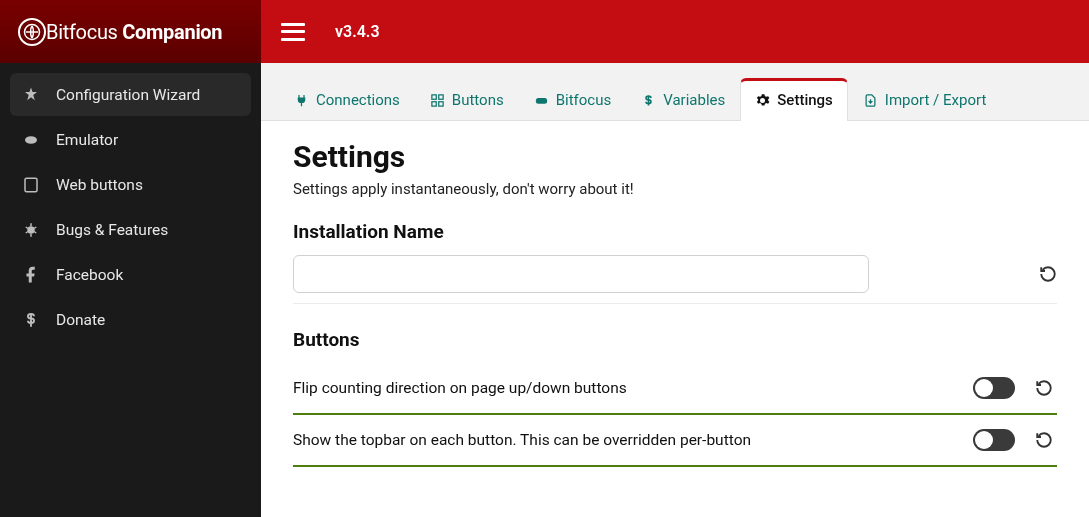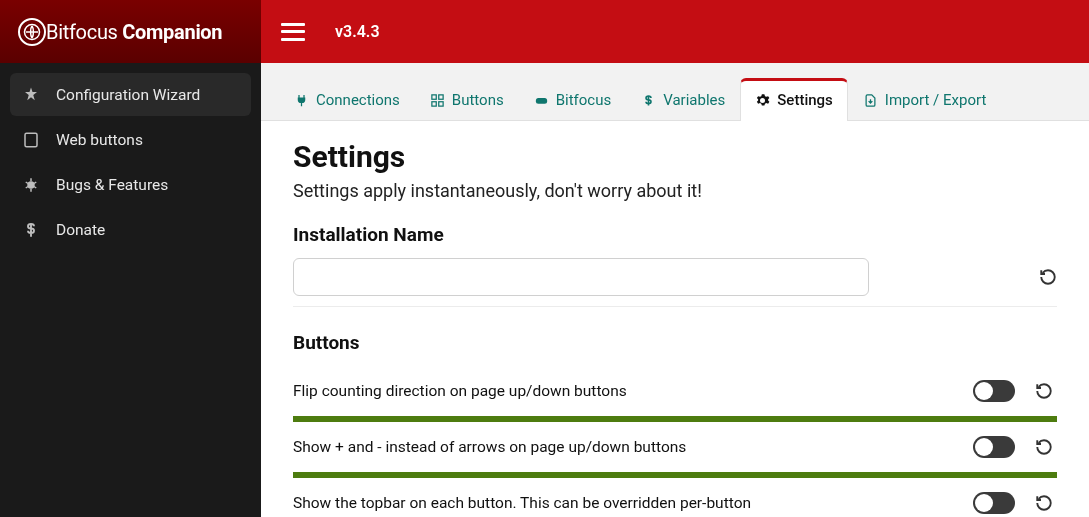--- a/index.html
+++ b/index.html
@@ -21,27 +21,27 @@
     .side-item { display: flex; align-items: center; gap: 16px; height: 43px; padding: 0 12px; color: #e8e8e8; font-size: 15.5px; border-radius: 6px; cursor: pointer; }
     .side-item.active { background: #292929; }
     .side-icon { width: 18px; height: 18px; display: flex; align-items: center; justify-content: center; color: #bdbdbd; }
     .main { flex: 1; display: flex; flex-direction: column; background: #f2f2f2; }
     .tabs { display: flex; align-items: flex-end; padding: 14px 18px 0 18px; gap: 0; border-bottom: none; }
     .tab { display: flex; align-items: center; gap: 7px; padding: 12px 14px; color: #0f766e; font-size: 15px; cursor: pointer; border: 1px solid transparent; border-bottom: none; border-radius: 6px 6px 0 0; position: relative; top: 1px; }
     .tab.active { background: #fff; border-color: #e0e0e0; border-top: 3px solid #c40d13; padding-top: 10px; color: #111; font-weight: 500; }
     .tab-icon { width: 15px; height: 15px; display: inline-flex; align-items: center; justify-content: center; }
     .content { flex: 1; background: #fff; margin: 0 0 0 0; padding: 18px 32px 0 32px; overflow-y: auto; border-top: 1px solid #e0e0e0; }
     .page-title { font-size: 30px; font-weight: 700; color: #111; margin-bottom: 6px; }
-    .page-sub { font-size: 18px; color: #222; margin-bottom: 22px; }
+    .page-sub { font-size: 15px; color: #222; margin-bottom: 22px; }
     .section-head { font-size: 19px; font-weight: 700; color: #111; margin-bottom: 12px; }
     .input-row { display: flex; align-items: center; gap: 18px; margin-bottom: 8px; }
     .text-input { flex: 0 0 576px; height: 38px; border: 1px solid #d0d0d0; border-radius: 6px; padding: 0 12px; font-size: 15px; }
     .reset-btn { margin-left: auto; width: 18px; height: 18px; color: #333; cursor: pointer; }
     .divider { border: none; border-top: 1px solid #ececec; margin: 10px 0 24px 0; }
-    .setting-row { display: flex; align-items: center; padding: 14px 0; border-bottom: 6px solid #4d7c0f; }
+    .setting-row { display: flex; align-items: center; padding: 14px 0; border-bottom: 2px solid #4d7c0f; }
     .setting-label { font-size: 15.5px; color: #111; }
     .setting-row .toggle { margin-left: auto; }
     .toggle { width: 42px; height: 22px; background: #3a3a3a; border-radius: 11px; position: relative; cursor: pointer; }
     .toggle::after { content: ''; position: absolute; width: 18px; height: 18px; background: #fff; border-radius: 50%; top: 2px; left: 2px; }
     .reset-icon { margin-left: 20px; width: 18px; height: 18px; color: #333; cursor: pointer; margin-right: 4px; }
   </style>
 </head>
 <body>
 
 <div class="app">
@@ -72,34 +72,50 @@
       <div class="side-item active">
         <span class="side-icon">
             <svg viewBox="0 0 24 24" fill="currentColor">
               <path d="M12 2l2 6h6l-5 4 2 7-5-4-5 4 2-7-5-4h6z"></path>
             </svg>
           </span>
         <span>Configuration Wizard</span>
       </div>
       <div class="side-item">
         <span class="side-icon">
+            <svg viewBox="0 0 24 24" fill="currentColor">
+              <ellipse cx="12" cy="12" rx="8" ry="5"></ellipse>
+            </svg>
+          </span>
+        <span>Emulator</span>
+      </div>
+      <div class="side-item">
+        <span class="side-icon">
             <svg viewBox="0 0 24 24" fill="none" stroke="currentColor" stroke-width="2">
               <rect x="4" y="3" width="16" height="18" rx="2"></rect>
             </svg>
           </span>
         <span>Web buttons</span>
       </div>
       <div class="side-item">
         <span class="side-icon">
             <svg viewBox="0 0 24 24" fill="currentColor">
               <circle cx="12" cy="12" r="5"></circle>
               <path d="M12 3v4M12 17v4M5 8l3 2M19 8l-3 2M5 16l3-2M19 16l-3-2" stroke="currentColor" stroke-width="2"></path>
             </svg>
           </span>
         <span>Bugs &amp; Features</span>
+      </div>
+      <div class="side-item">
+        <span class="side-icon">
+            <svg viewBox="0 0 24 24" fill="currentColor">
+              <path d="M13 22v-8h3l1-4h-4V7c0-1 0-2 2-2h2V1h-3c-3 0-5 2-5 5v4H6v4h3v8h4z"></path>
+            </svg>
+          </span>
+        <span>Facebook</span>
       </div>
       <div class="side-item">
         <span class="side-icon">
             <svg viewBox="0 0 24 24" fill="none" stroke="currentColor" stroke-width="2.5">
               <path d="M12 3v18M16 7c0-2-2-3-4-3s-4 1-4 3 2 3 4 3 4 1 4 3-2 3-4 3-4-1-4-3"></path>
             </svg>
           </span>
         <span>Donate</span>
       </div>
     </div>
@@ -176,27 +192,20 @@
         <h2 class="section-head">Buttons</h2>
 
         <div class="setting-row">
           <span class="setting-label">Flip counting direction on page up/down buttons</span>
           <div class="toggle"></div>
           <span class="reset-icon"><svg viewBox="0 0 24 24" fill="none" stroke="currentColor" stroke-width="2.5">
                 <path d="M3 12a9 9 0 109-9 9 9 0 00-7 3.5M3 3v5h5"></path>
               </svg></span>
         </div>
 
-        <div class="setting-row">
-          <span class="setting-label">Show + and - instead of arrows on page up/down buttons</span>
-          <div class="toggle"></div>
-          <span class="reset-icon"><svg viewBox="0 0 24 24" fill="none" stroke="currentColor" stroke-width="2.5">
-                <path d="M3 12a9 9 0 109-9 9 9 0 00-7 3.5M3 3v5h5"></path>
-              </svg></span>
-        </div>
 
         <div class="setting-row">
           <span class="setting-label">Show the topbar on each button. This can be overridden per-button</span>
           <div class="toggle"></div>
           <span class="reset-icon"><svg viewBox="0 0 24 24" fill="none" stroke="currentColor" stroke-width="2.5">
                 <path d="M3 12a9 9 0 109-9 9 9 0 00-7 3.5M3 3v5h5"></path>
               </svg></span>
         </div>
       </div>
     </div>

